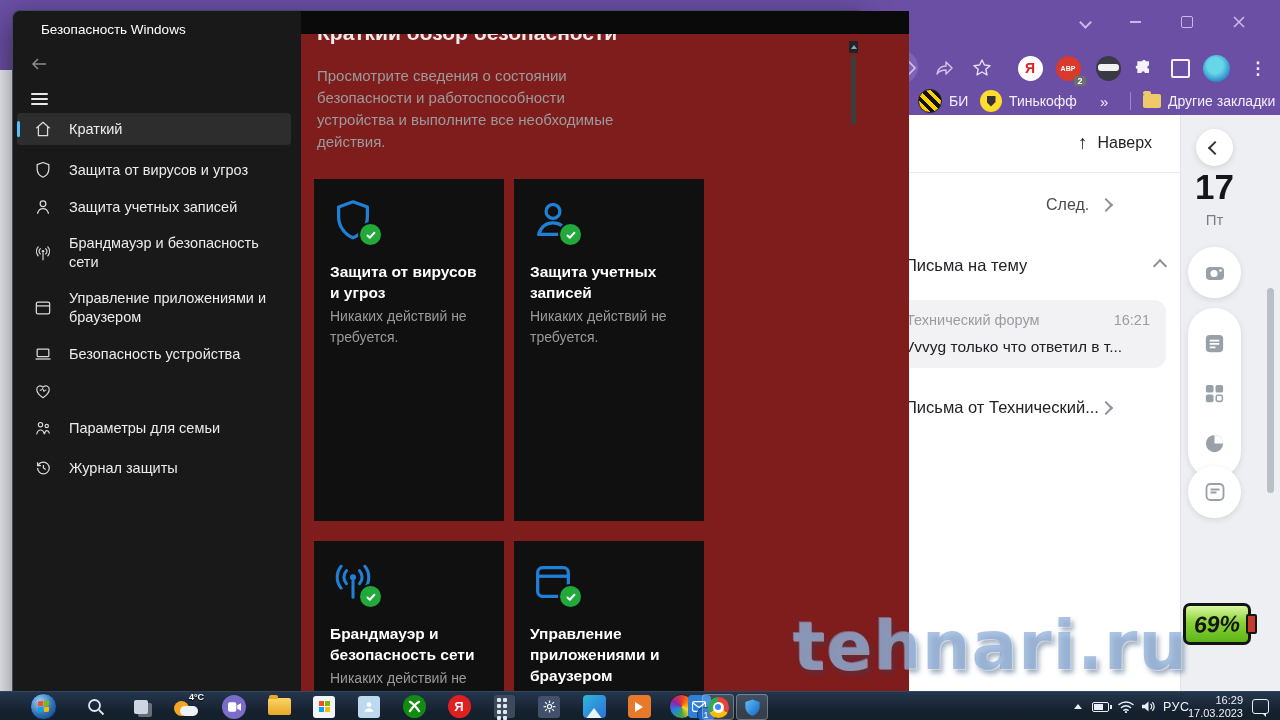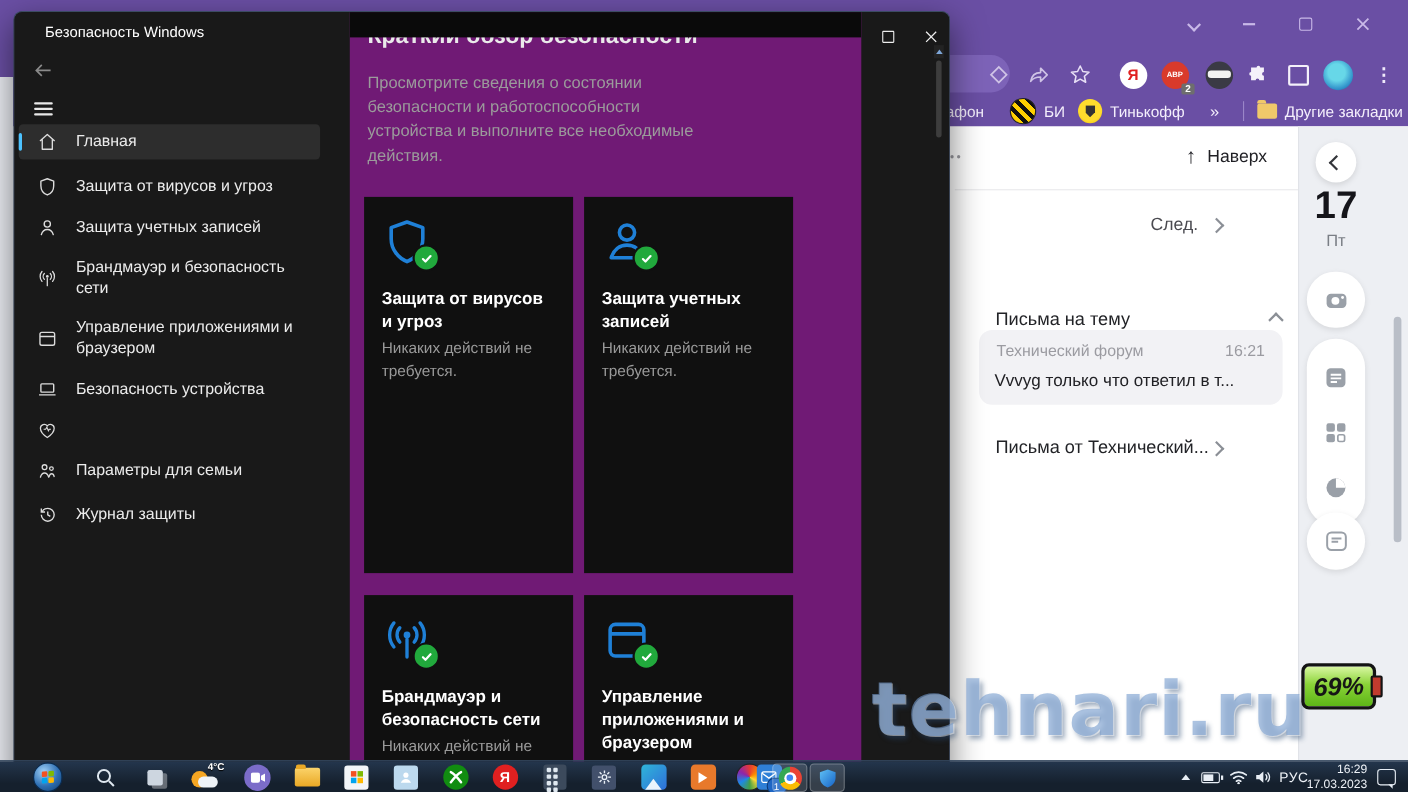--- a/index.html
+++ b/index.html
@@ -30,21 +30,21 @@
   .page-divider{position:absolute;left:868px;top:172px;width:312px;height:1px;background:#e9e9eb;}
   .totop{position:absolute;left:1078px;top:132px;display:flex;align-items:center;gap:10px;color:#1f1f24;font-size:16px;cursor:pointer;}
   .totop .arrow{font-size:19px;font-weight:bold;}
   .clip-dots{position:absolute;left:864px;top:141px;width:10px;height:4px;}
   .clip-dots i{position:absolute;top:0;width:3px;height:3px;background:#9a9aa0;border-radius:50%;}
   .next-link{position:absolute;left:1046px;top:196px;display:flex;align-items:center;gap:12px;color:#4a4a50;font-size:16px;cursor:pointer;}
   .g-chev{display:inline-block;width:8px;height:8px;border-right:2px solid #8b8f96;border-bottom:2px solid #8b8f96;}
   .g-chev.right{transform:rotate(-45deg);}
   .g-chev.up{transform:rotate(-135deg);}
   .g-chev.left{transform:rotate(135deg);}
-  .sec-title-row{position:absolute;left:905px;top:256px;width:260px;display:flex;justify-content:space-between;align-items:center;color:#222327;font-size:16.5px;margin-top:25px;}
+  .sec-title-row{position:absolute;left:905px;top:256px;width:260px;display:flex;justify-content:space-between;align-items:center;color:#222327;font-size:16.5px;}
   .mail-card{position:absolute;left:890px;top:300px;width:276px;height:68px;background:#f2f2f5;border-radius:12px;cursor:pointer;}
   .mail-line1{position:absolute;left:16px;top:12px;width:244px;display:flex;justify-content:space-between;color:#9b9ba1;font-size:14.5px;}
   .mail-line2{position:absolute;left:14px;top:38px;color:#212125;font-size:15.5px;white-space:nowrap;}
   .letters-from{position:absolute;left:905px;top:398px;display:flex;align-items:center;gap:2px;color:#222327;font-size:16.5px;cursor:pointer;}
 
   
   .ypanel{position:absolute;left:1180px;top:115px;width:100px;height:576px;background:#edeff3;border-left:1px solid #e1e3e8;}
   .collapse-btn{position:absolute;left:15px;top:14px;width:37px;height:37px;background:#fff;border-radius:50%;
     box-shadow:0 2px 6px rgba(0,0,0,.12);display:flex;align-items:center;justify-content:center;cursor:pointer;}
   .cal-day{position:absolute;left:0;top:52px;width:67px;text-align:center;font-size:35px;font-weight:700;color:#15151a;}
@@ -64,21 +64,21 @@
   .hamburger{position:absolute;left:18px;top:82px;width:17px;height:12px;display:flex;flex-direction:column;justify-content:space-between;cursor:pointer;}
   .hamburger i{height:1.6px;background:#e8e8e8;border-radius:1px;}
   .nav-list{position:absolute;left:2px;top:102px;width:278px;}
   .nav-item{position:relative;display:flex;align-items:center;padding:6px 10px 6px 16px;margin:0 2px 5px 2px;
     color:#ececec;font-size:14.5px;line-height:19px;border-radius:4px;cursor:pointer;}
   .nav-item .nico{width:20px;height:20px;margin-right:16px;flex:none;color:#dcdcdc;}
   .nav-item.sel{background:#2d2d2d;}
   .nav-item.sel:before{content:"";position:absolute;left:0;top:50%;transform:translateY(-50%);width:3px;height:16px;border-radius:2px;background:#4cc2ff;}
   .nav-settings{position:absolute;left:4px;top:636px;display:flex;align-items:center;padding:6px 10px 6px 14px;color:#ececec;font-size:14.5px;cursor:pointer;}
   .nav-settings .nico{width:20px;height:20px;margin-right:16px;color:#dcdcdc;}
-  .sec-content{position:absolute;left:288px;top:0;width:465px;height:700px;background:#701a75;overflow:hidden;margin-left:17px;}
+  .sec-content{position:absolute;left:288px;top:0;width:608px;height:700px;background:#7f1d1d;overflow:hidden;}
   .tcover{position:absolute;left:0;top:0;width:100%;height:23px;background:#0a0a0a;z-index:3;}
   .sec-h1{position:absolute;left:16px;top:10px;font-size:21px;font-weight:600;color:#eaeaea;white-space:nowrap;z-index:1;}
   .sec-desc{position:absolute;left:16px;top:54px;width:308px;font-size:15px;line-height:22px;color:#9b9b9b;}
   .tile{position:absolute;width:190px;background:#101010;}
   .tile .ticon{position:relative;width:46px;height:46px;margin:18px 0 0 16px;color:#1f80d7;}
   .badge{position:absolute;right:-7px;bottom:-4px;width:21px;height:21px;border-radius:50%;background:#21a93c;border:2px solid #101010;
     display:flex;align-items:center;justify-content:center;}
   .tile-title{margin:18px 16px 0 16px;font-size:15.5px;font-weight:600;line-height:21px;color:#fff;}
   .tile-status{margin:3px 16px 0 16px;font-size:14px;line-height:21px;color:#9a9a9a;}
   .sec-scroll{position:absolute;right:5px;top:30px;width:9px;height:640px;}
@@ -334,21 +334,21 @@
         <i></i>
         <i></i>
         <i></i>
       </div>
 
     <div class="nav-list">
       <div class="nav-item sel">
         <span class="nico"><svg viewBox="0 0 24 24" width="20" height="20">
               <path d="M4 11l8-7 8 7M6.5 9.5V20h11V9.5" fill="none" stroke="currentColor" stroke-width="1.5" stroke-linejoin="round"></path>
             </svg></span>
-        <span>Главная</span>
+        <span>Краткий</span>
       </div>
       <div class="nav-item" style="margin-top:9px">
         <span class="nico"><svg viewBox="0 0 24 24" width="20" height="20">
               <path d="M12 3l7 2.5v5c0 4.6-3 8.6-7 10.2-4-1.6-7-5.6-7-10.2v-5z" fill="none" stroke="currentColor" stroke-width="1.5" stroke-linejoin="round"></path>
             </svg></span>
         <span>Защита от вирусов и угроз</span>
       </div>
       <div class="nav-item">
         <span class="nico"><svg viewBox="0 0 24 24" width="20" height="20">
               <circle cx="12" cy="8" r="3.4" fill="none" stroke="currentColor" stroke-width="1.5"></circle>

